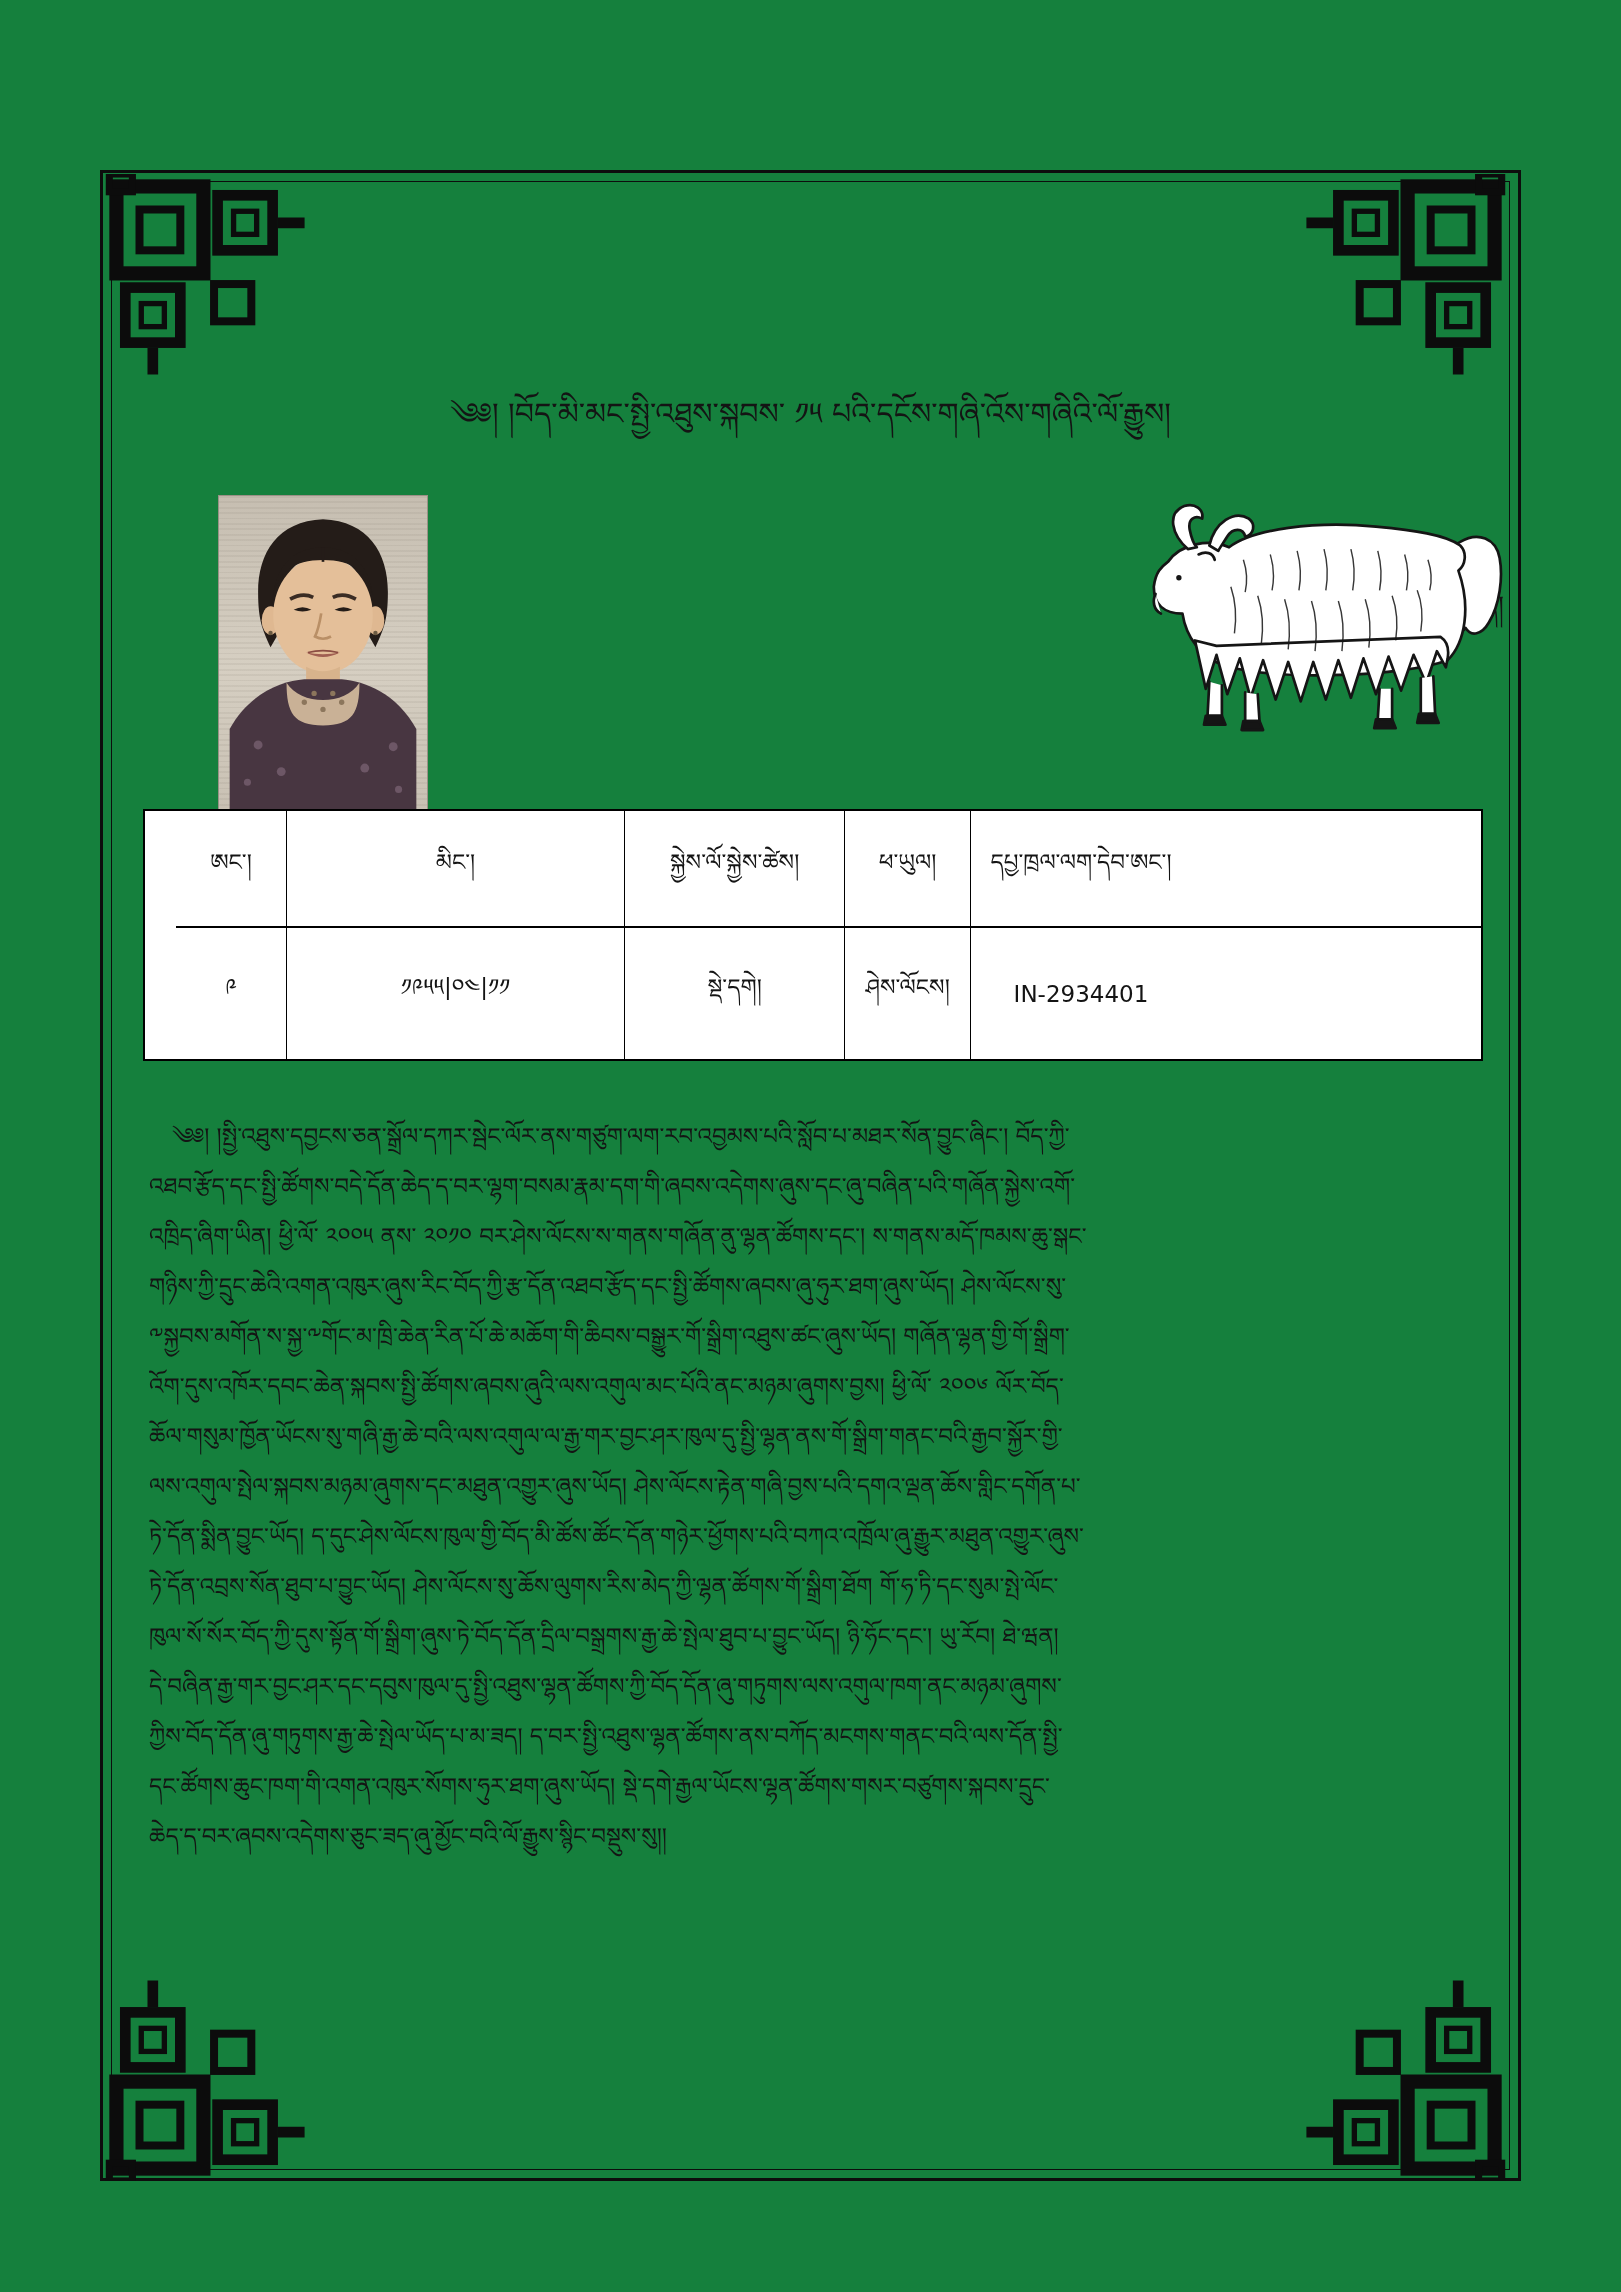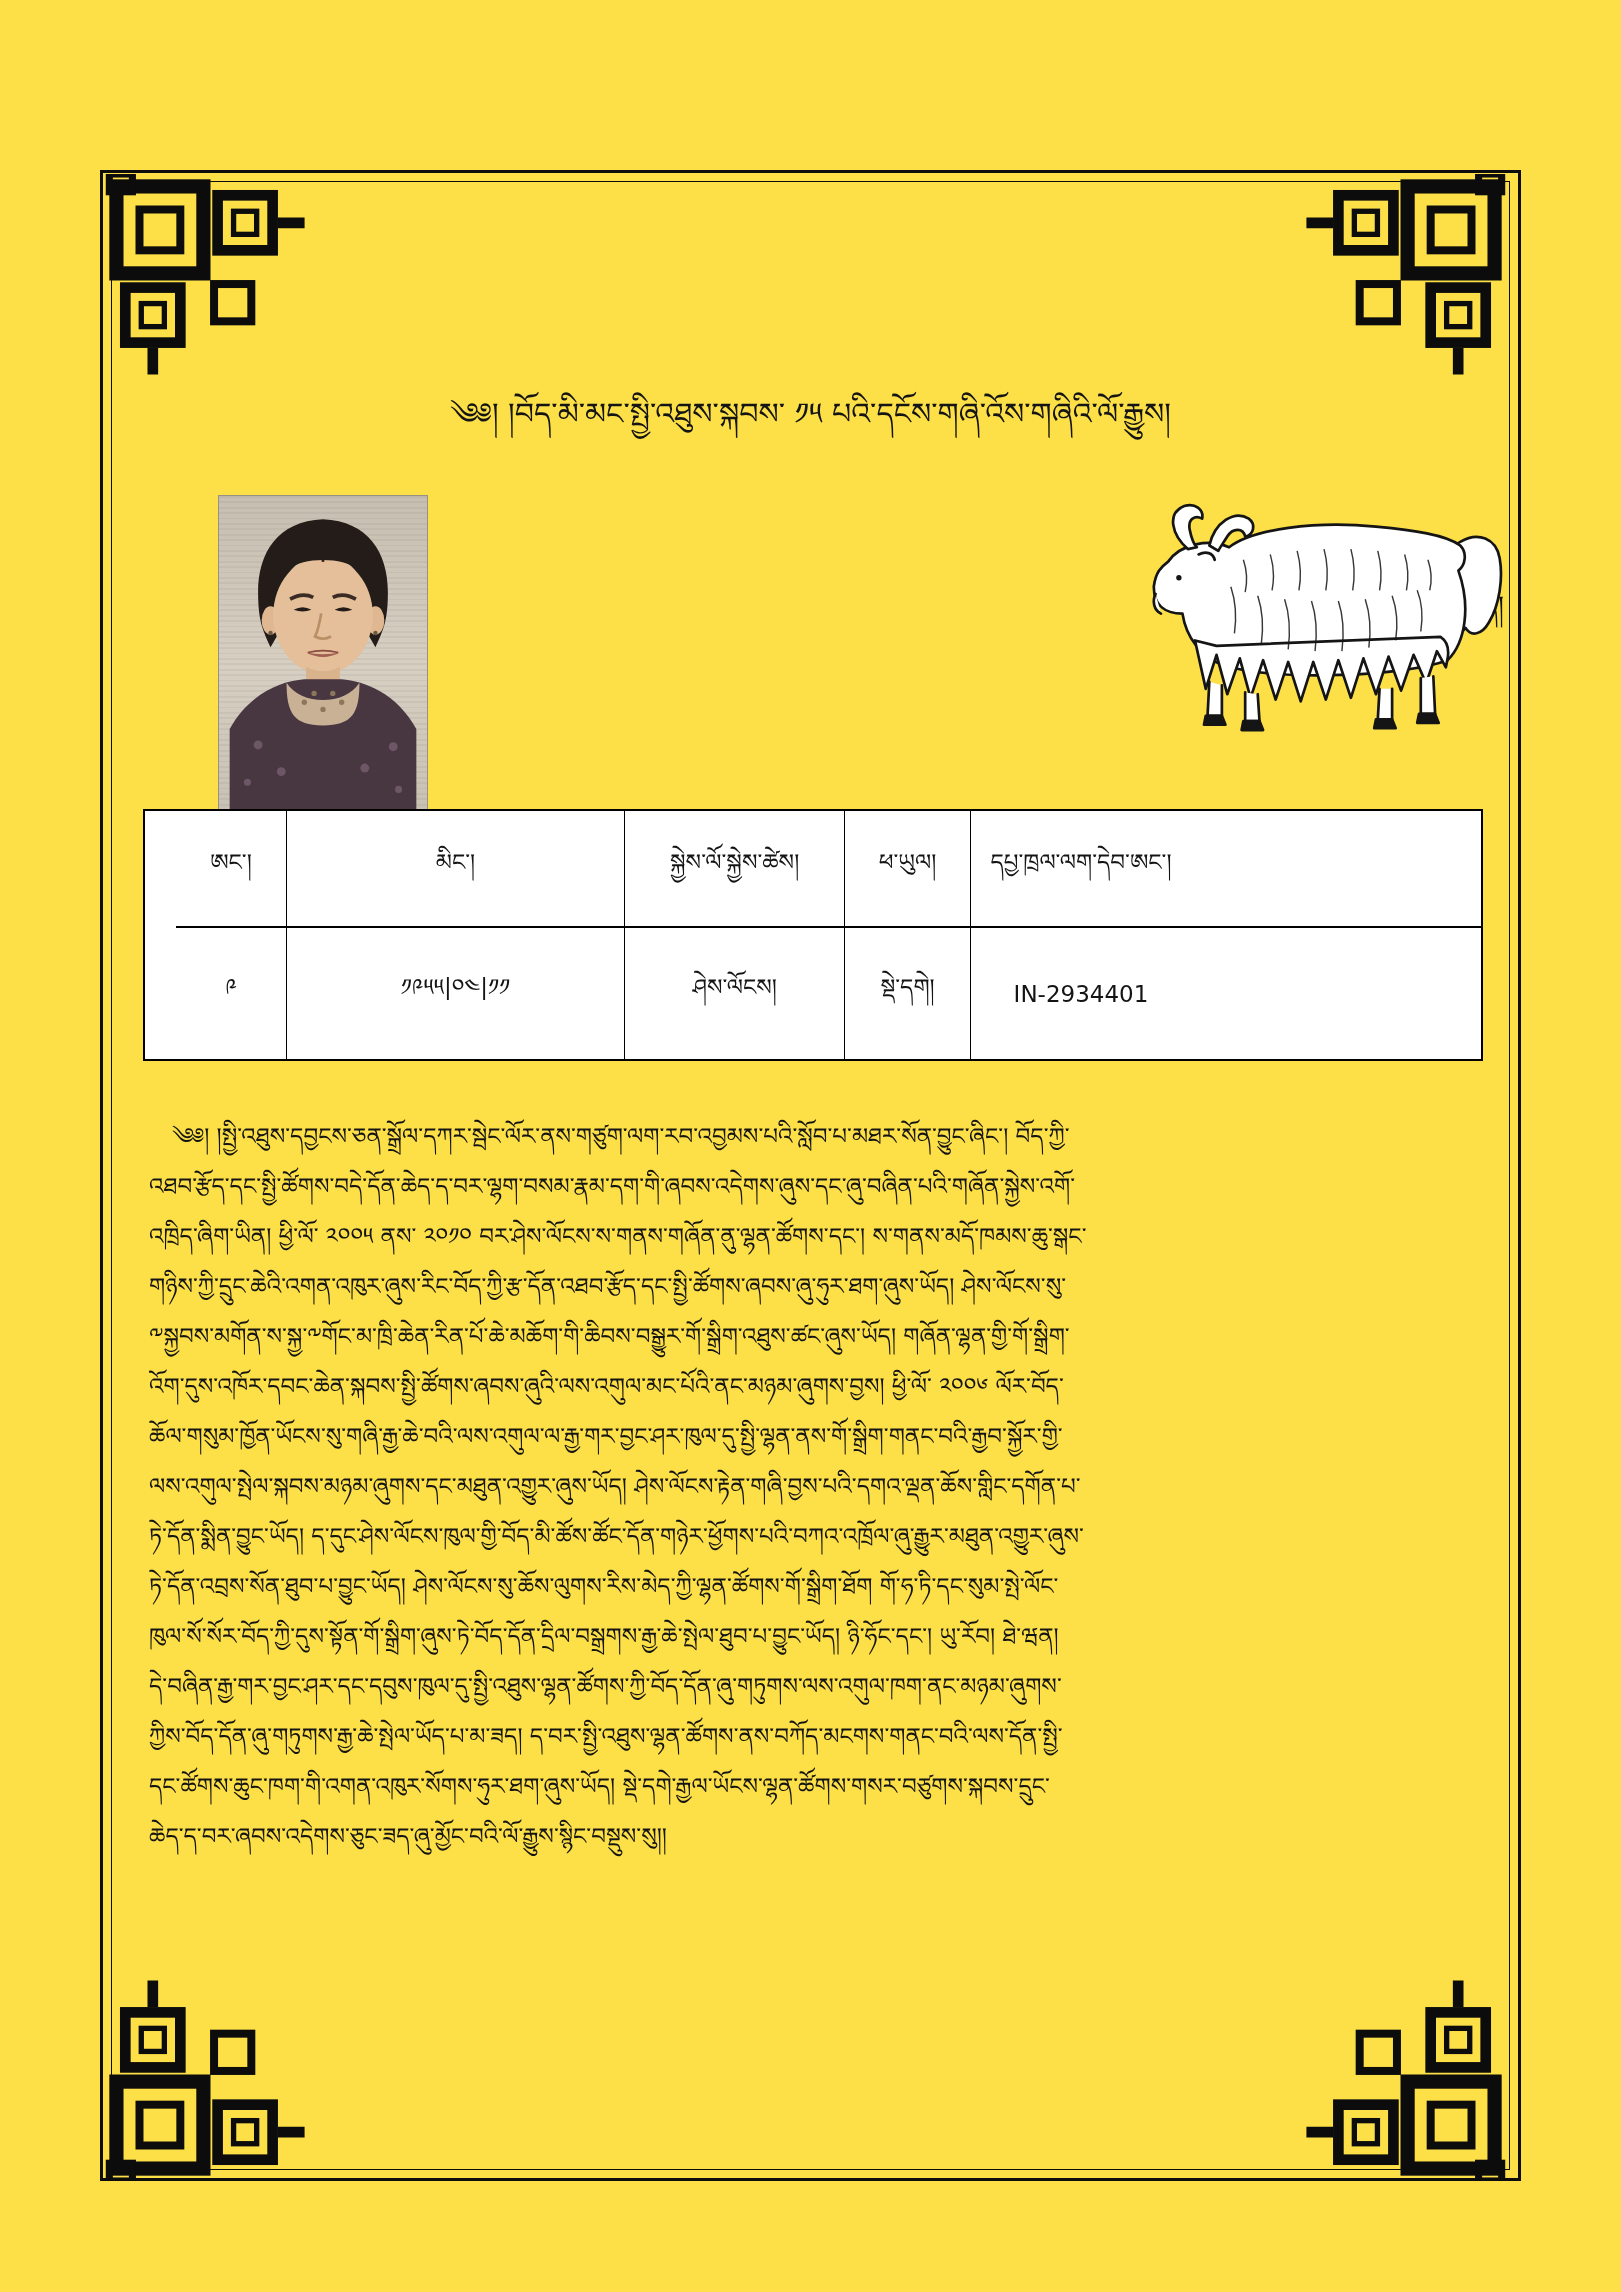--- a/index.html
+++ b/index.html
@@ -1,17 +1,17 @@
 <!DOCTYPE html>
 <html style="font-size:14.3px"><head>
 <meta charset="utf-8">
 <style>
   html,body { margin:0; padding:0; background:#ffffff; }
   .page {
-    position:relative; width:1622px; height:2293px; background:#fde047;
+    position:relative; width:1622px; height:2293px; background:#15803d;
     font-family:"DejaVu Sans", sans-serif; color:#141414; overflow:hidden;
   }
   .frame-outer {
     position:absolute; left:100px; top:170px; width:1421px; height:2011px;
     border:3.6px solid #0d0d0d; box-sizing:border-box;
   }
   .frame-inner {
     position:absolute; left:8px; top:8px; right:8px; bottom:8px;
     border:1.8px solid #0d0d0d;
   }
@@ -220,22 +220,22 @@
     <div class="trow head">
       <div class="cell">ཨང་།</div>
       <div class="cell">མིང་།</div>
       <div class="cell">སྐྱེས་ལོ་སྐྱེས་ཚེས།</div>
       <div class="cell">ཕ་ཡུལ།</div>
       <div class="cell">དཔྱ་ཁྲལ་ལག་དེབ་ཨང་།</div>
     </div>
     <div class="trow data">
       <div class="cell">༩</div>
       <div class="cell">༡༩༥༥|༠༤|༡༡</div>
+      <div class="cell">སྡེ་དགེ།</div>
       <div class="cell">ཤེས་ལོངས།</div>
-      <div class="cell">སྡེ་དགེ།</div>
       <div class="cell">IN-2934401</div>
     </div>
   </div>
 
   <div class="bio">
     <div class="bio-line first">༄༅། །སྤྱི་འཐུས་དབྱངས་ཅན་སྒྲོལ་དཀར་སྦེང་ལོར་ནས་གཙུག་ལག་རབ་འབྱམས་པའི་སློབ་པ་མཐར་སོན་བྱུང་ཞིང་། བོད་ཀྱི་</div>
     <div class="bio-line">འཐབ་རྩོད་དང་སྤྱི་ཚོགས་བདེ་དོན་ཆེད་ད་བར་ལྷག་བསམ་རྣམ་དག་གི་ཞབས་འདེགས་ཞུས་དང་ཞུ་བཞིན་པའི་གཞོན་སྐྱེས་འགོ་</div>
     <div class="bio-line">འཁྲིད་ཞིག་ཡིན། ཕྱི་ལོ་ ༢༠༠༥ ནས་ ༢༠༡༠ བར་ཤེས་ལོངས་ས་གནས་གཞོན་ནུ་ལྷན་ཚོགས་དང་། ས་གནས་མདོ་ཁམས་ཆུ་སྒང་</div>
     <div class="bio-line">གཉིས་ཀྱི་དྲུང་ཆེའི་འགན་འཁུར་ཞུས་རིང་བོད་ཀྱི་རྩ་དོན་འཐབ་རྩོད་དང་སྤྱི་ཚོགས་ཞབས་ཞུ་ཧུར་ཐག་ཞུས་ཡོད། ཤེས་ལོངས་སུ་</div>
     <div class="bio-line">༸སྐྱབས་མགོན་ས་སྐྱ་༸གོང་མ་ཁྲི་ཆེན་རིན་པོ་ཆེ་མཆོག་གི་ཆིབས་བསྒྱུར་གོ་སྒྲིག་འཐུས་ཚང་ཞུས་ཡོད། གཞོན་ལྷན་གྱི་གོ་སྒྲིག་</div>

